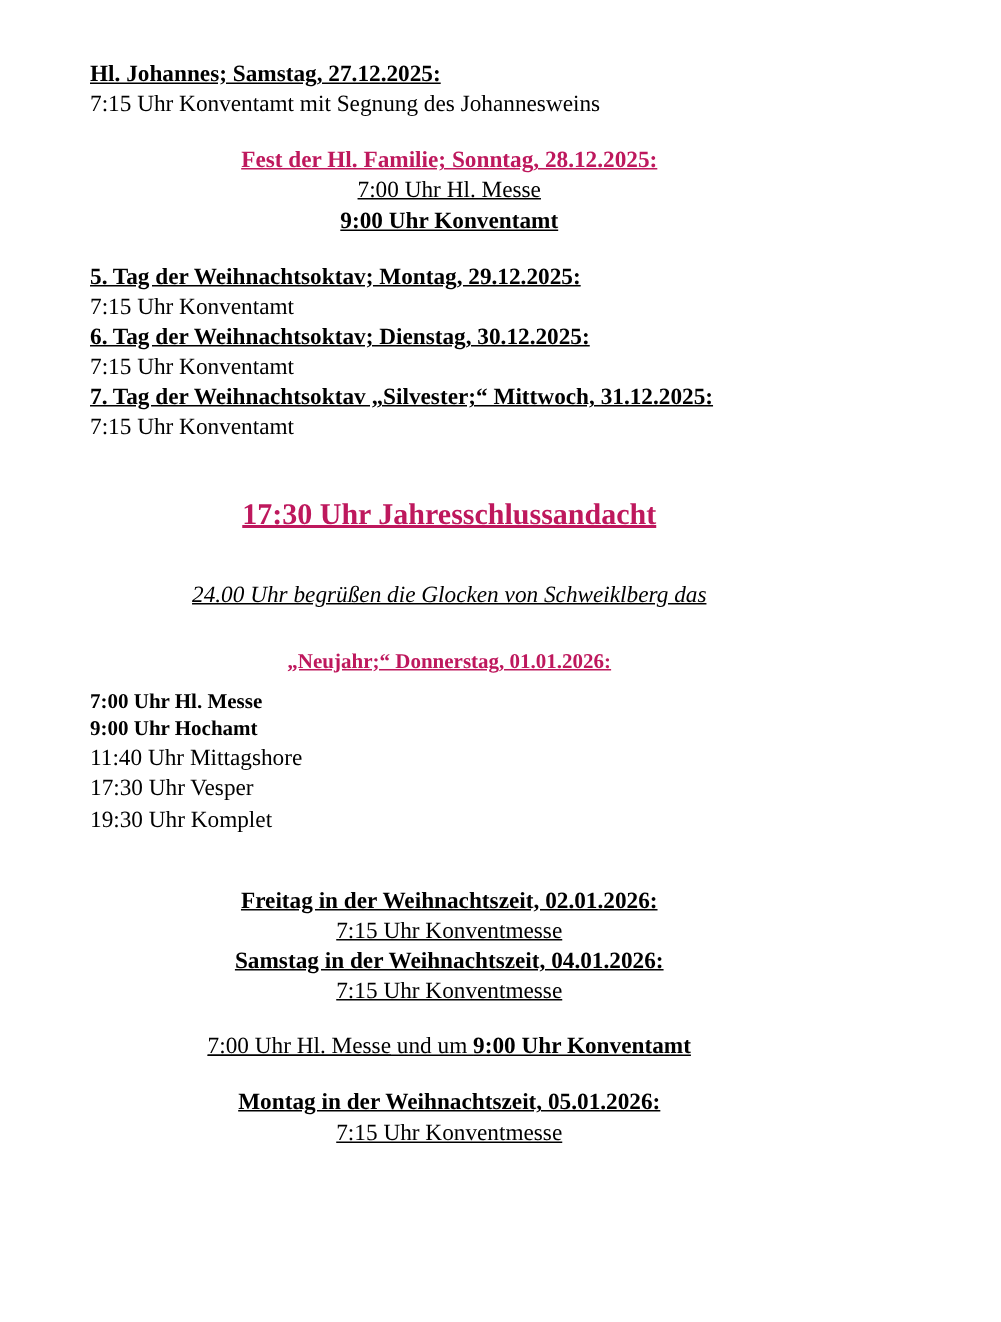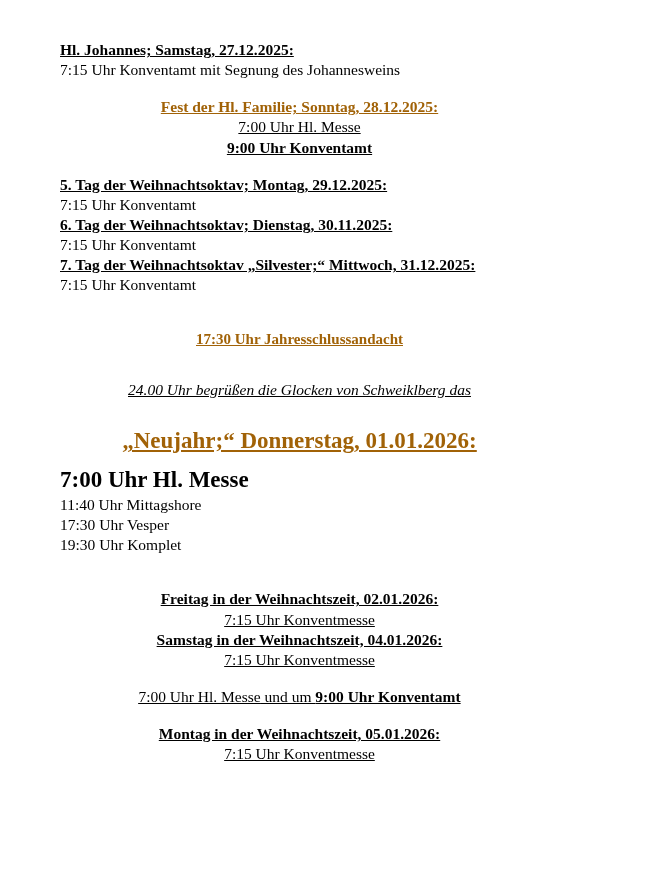--- a/index.html
+++ b/index.html
@@ -23,24 +23,24 @@
   }
   .line {
     line-height: 1.30;
     font-size: 15.5px;
     white-space: nowrap;
   }
   .left   { text-align: left; }
   .center { text-align: center; text-decoration: underline; }
   .bold   { font-weight: bold; }
   .ul     { text-decoration: underline; }
-  .red    { color: #a16207; }
+  .red    { color: #be185d; }
   .italic { font-style: italic; margin-top: 31px; }
-  .big    { font-size: 23px; }
-  .bigger { font-size: 15px; text-align: center; }
+  .big    { font-size: 14px; }
+  .bigger { font-size: 20px; text-align: center; }
   .gap-sm { height: 9px; }
   .gap-md { height: 17px; }
   .gap-lg { height: 26px; }
   .gap-xl { height: 34px; }
   .inline-mix > span { white-space: pre; }
 </style>
 </head>
 <body>
 
 <div class="page">
@@ -52,38 +52,39 @@
 
   <div class="line center bold ul red">Fest der Hl. Familie; Sonntag, 28.12.2025:</div>
   <div class="line center ul">7:00 Uhr Hl. Messe</div>
   <div class="line center bold">9:00 Uhr Konventamt</div>
 
   <div class="gap-md"></div>
 
   <div class="line left bold ul">5. Tag der Weihnachtsoktav; Montag, 29.12.2025:</div>
   <div class="line left">7:15 Uhr Konventamt</div>
 
-  <div class="line left bold ul">6. Tag der Weihnachtsoktav; Dienstag, 30.11.2025:</div>
+  <div class="line left bold ul">6. Tag der Weihnachtsoktav; Dienstag, 30.12.2025:</div>
   <div class="line left">7:15 Uhr Konventamt</div>
 
   <div class="line left bold ul">7. Tag der Weihnachtsoktav „Silvester;“ Mittwoch, 31.12.2025:</div>
   <div class="line left">7:15 Uhr Konventamt</div>
 
   <div class="gap-xl"></div>
 
   <div class="line center bold ul red bigger">17:30 Uhr Jahresschlussandacht</div>
   <div class="line center italic">24.00 Uhr begrüßen die Glocken von Schweiklberg das</div>
 
   <div class="gap-lg"></div>
 
   <div class="line center bold red big">„Neujahr;“ Donnerstag, 01.01.2026:</div>
 
   <div class="gap-sm"></div>
 
   <div class="line left bold big">7:00 Uhr Hl. Messe</div>
+  <div class="line left bold big">9:00 Uhr Hochamt</div>
   <div class="line left">11:40 Uhr Mittagshore</div>
   <div class="line left">17:30 Uhr Vesper</div>
   <div class="line left">19:30 Uhr Komplet</div>
 
   <div class="gap-xl"></div>
 
   <div class="line center bold ul">Freitag in der Weihnachtszeit, 02.01.2026:</div>
   <div class="line center">7:15 Uhr Konventmesse</div>
 
   <div class="line center bold ul">Samstag in der Weihnachtszeit, 04.01.2026:</div>

